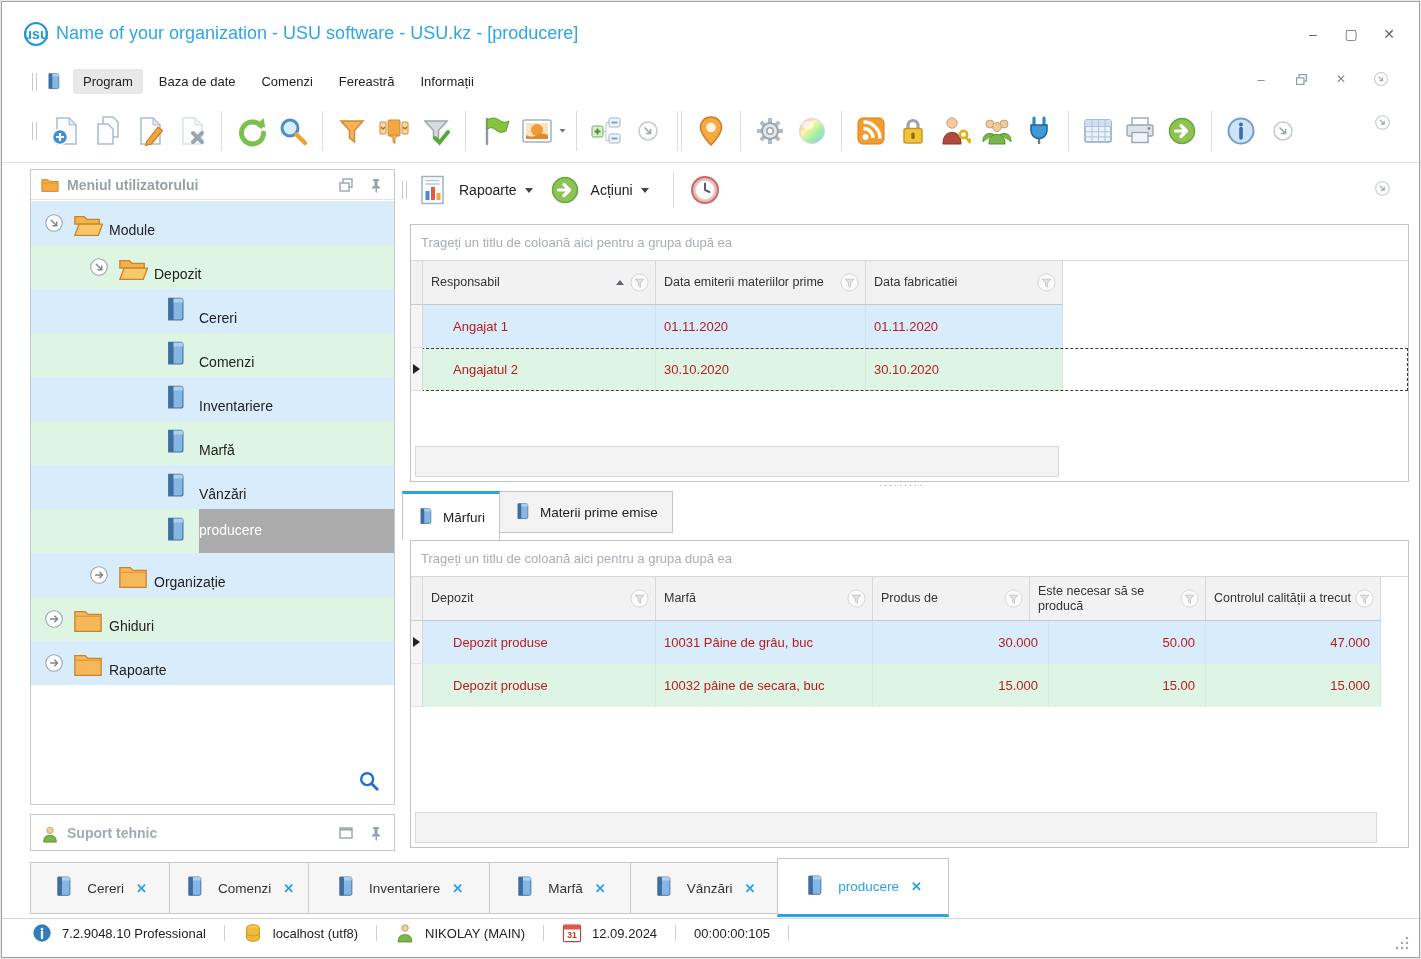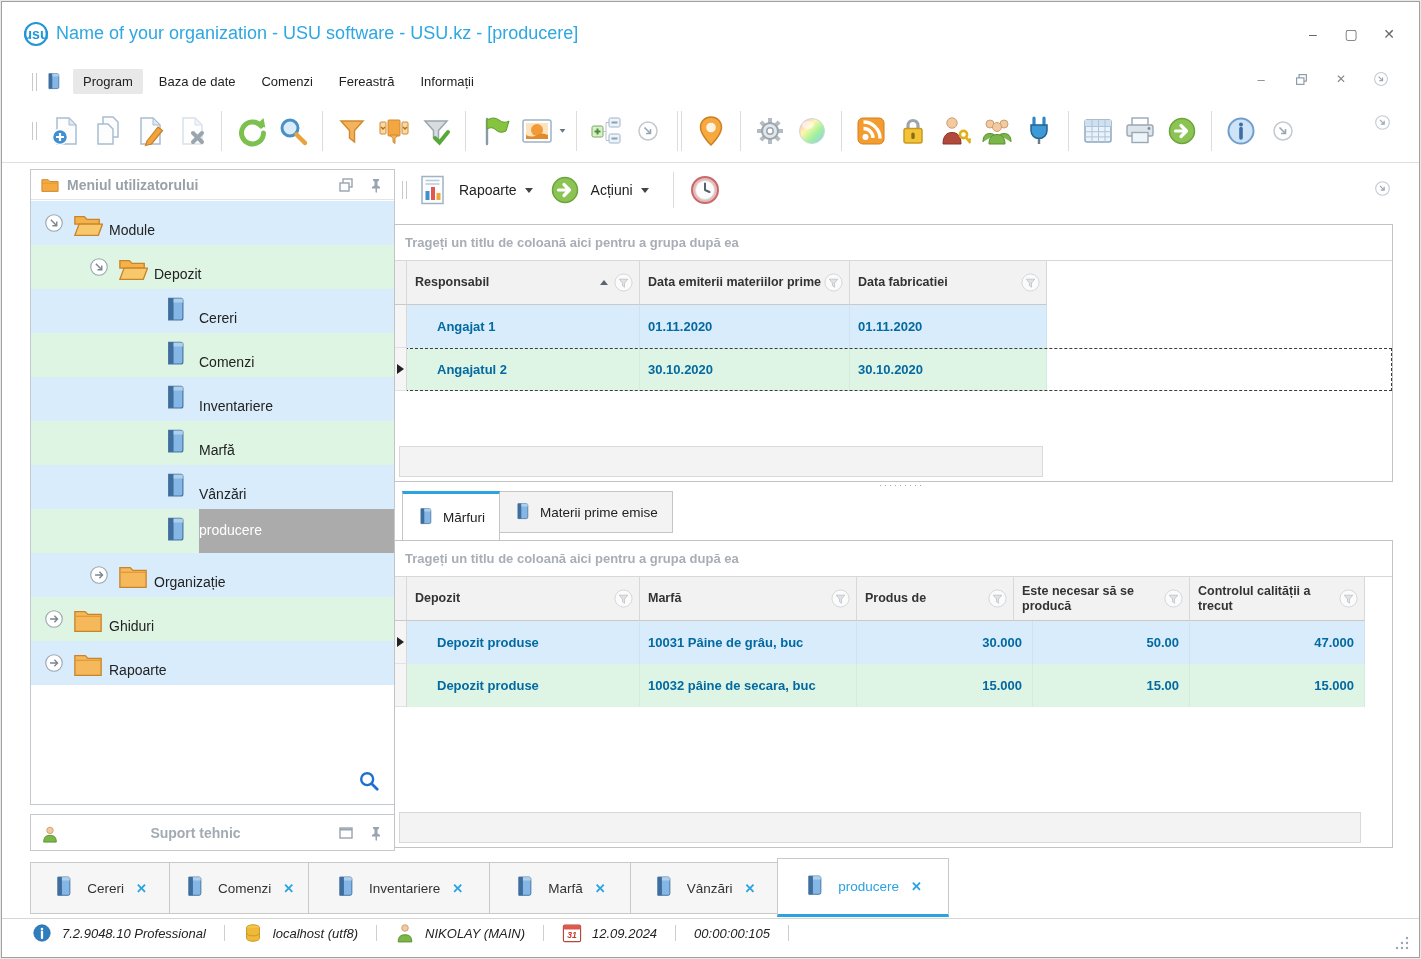--- a/index.html
+++ b/index.html
@@ -44,46 +44,46 @@
   .trow.alt-green { background:#dff5e3; }
   .expander { position:absolute; width:22px; height:22px; top:11px; }
   .node-ico { position:absolute; width:30px; height:26px; top:9px; }
   .node-ico.book { width:26px; height:30px; top:7px; }
   .tlabel { position:absolute; top:13px; white-space:nowrap;margin-top:8px; }
   .tsel { position:absolute; left:168px; right:0; top:0; bottom:0; background:#ababab; }
   .tsel-label { position:absolute; top:13px; color:#fff; z-index:2; }
   .tree-search { position:absolute; right:14px; bottom:12px; width:22px; height:22px; }
 
   .support { position:absolute; left:28px; top:812px; width:365px; height:37px; border:1px solid #c3c9cf; background:#fff;
-             display:flex; align-items:center; padding:11px 10px;text-align:center; }
+             display:flex; align-items:center; padding:11px 10px; }
   .support .ph-title { font-size:14px; font-weight:bold; color:#a2abb2; margin-left:8px; flex:1; }
 
   
   .rtoolbar { position:absolute; left:400px; top:165px; width:999px; height:46px; display:flex; align-items:center; }
   .rbtn { display:flex; align-items:center; gap:8px; font-size:14px; color:#222; margin-right:14px; }
   .rbtn .ticon { margin:0; }
   .caret-down { width:0; height:0; border-left:4px solid transparent; border-right:4px solid transparent; border-top:5px solid #444; display:inline-block; }
   .rsep { width:1px; height:36px; background:#dcdcdc; margin:0 10px; }
   .rtoolbar-overflow { position:absolute; right:28px; top:178px; }
 
   
-  .grid { position:absolute; left:392px; background:#fff; border:1px solid #c3c3c3;font-weight:bold; }
+  .grid { position:absolute; left:408px; background:#fff; border:1px solid #c3c3c3; }
   .groupbar { height:36px; border-bottom:1px solid #d8d8d8; display:flex; align-items:center; padding-left:10px;
               font-size:13px; color:#a8aeb5; background:#fff; }
   .ghead { display:flex; }
   .gh-ind { width:12px; background:#f2f2f2; border-right:1px solid #d8d8d8; border-bottom:1px solid #c9c9c9; }
   .gh-cell { height:44px; background:#f2f2f2; border-right:1px solid #d8d8d8; border-bottom:1px solid #c9c9c9;
              font-size:12.5px; color:#333; display:flex; align-items:center; padding:0 6px 0 8px; }
   .gh-cell .lbl { flex:1; line-height:1.15; }
   .sort-asc { width:0; height:0; border-left:4px solid transparent; border-right:4px solid transparent; border-bottom:5px solid #5a6570; margin-right:6px; }
   .fico { width:19px; height:19px; flex:none; }
   .grow { display:flex; }
   .gr-ind { width:12px; background:#f5f5f5; border-right:1px solid #d8d8d8; border-bottom:1px solid #e2e2e2; position:relative; }
   .gr-ind .cur { position:absolute; left:2px; top:16px; width:0; height:0; border-top:5px solid transparent; border-bottom:5px solid transparent; border-left:7px solid #222; }
-  .gr-cell { height:43px; font-size:13px; color:#0369a1; display:flex; align-items:center; padding:0 10px 0 8px; border-right:1px solid rgba(0,0,0,0.04); }
+  .gr-cell { height:43px; font-size:13px; color:#b91c1c; display:flex; align-items:center; padding:0 10px 0 8px; border-right:1px solid rgba(0,0,0,0.04); }
   .row-blue .gr-cell { background:#d9ecfb; }
   .row-green .gr-cell { background:#def5e6; }
   .row-selected { outline:1px dashed #3c3c3c; outline-offset:-1px; }
   .num { justify-content:flex-end; }
   .gfooter { position:absolute; left:4px; bottom:4px; height:31px; background:#f3f3f3; border:1px solid #d9d9d9; }
 
   
   .splitter { position:absolute; left:400px; top:478px; width:999px; height:10px; display:flex; align-items:center; justify-content:center; }
   .split-dots { color:#9a9a9a; font-size:9px; letter-spacing:2px; line-height:4px; }
 
@@ -98,21 +98,21 @@
   .btabs { position:absolute; left:28px; top:856px; height:60px; display:flex; align-items:flex-start; }
   .btab { display:flex; align-items:center; justify-content:center; gap:12px; font-size:13.5px; color:#333;
           background:#f6f6f6; border:1px solid #c9c9c9; height:52px; margin-top:4px; margin-right:-1px; }
   .btab .tab-book { width:22px; height:26px; }
   .btab .close-x { color:#2aa3e0; font-weight:bold; font-size:13px; }
   .btab.active { background:#fff; height:59px; margin-top:0; border-bottom:3px solid #2aa3e0; color:#2aa3e0; }
 
   
   .statusbar { position:absolute; left:0; top:916px; width:100%; height:29px; border-top:1px solid #d6d6d6; background:#fff;
                display:flex; align-items:center; padding-left:30px; font-size:13px; color:#222; }
-  .sitem { display:flex; align-items:center; gap:10px; margin-right:18px;font-style:italic; }
+  .sitem { display:flex; align-items:center; gap:10px; margin-right:18px; }
   .sicon { width:20px; height:20px; }
   .ssep { width:1px; height:16px; background:#cfcfcf; margin-right:18px; }
   .grip { position:absolute; right:10px; bottom:7px; width:14px; height:14px; }
 </style>
 </head>
 <body>
 
 <div class="window">
 
   <div class="titlebar">

